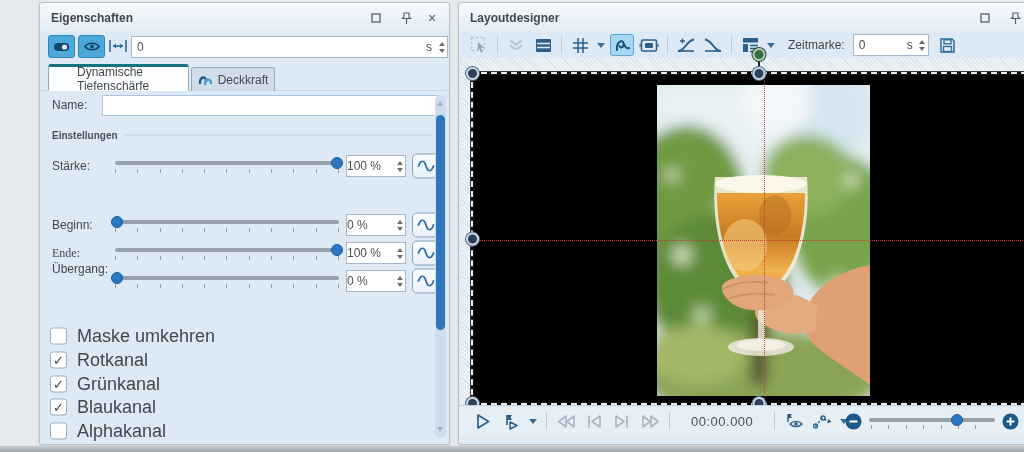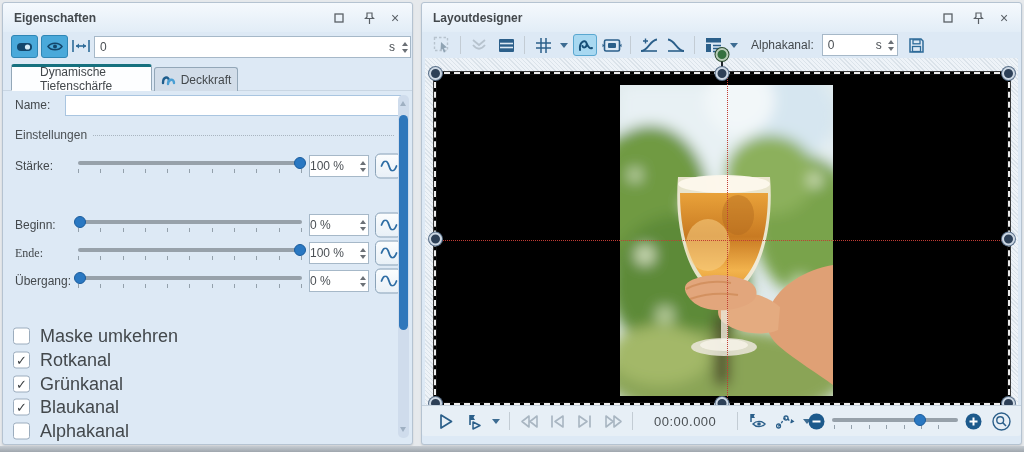--- a/index.html
+++ b/index.html
@@ -1,19 +1,19 @@
 <!DOCTYPE html>
 <html><head>
 <meta charset="utf-8">
 <style>
   * { margin:0; padding:0; box-sizing:border-box; }
   html,body { width:1024px; height:452px; }
   body { font-family:"Liberation Sans","DejaVu Sans",sans-serif; background:#e6e9ec; position:relative; overflow:hidden; }
 
-  .panel { position:absolute; top:2px; height:443px; background:#dde9f5; border:1px solid #b5c3d1; border-radius:3px; box-shadow:0 1px 2px rgba(0,0,0,.12); }
+  .panel { position:absolute; top:2px; height:443px; background:#dde9f5; border:1px solid #b5c3d1; border-radius:3px; box-shadow:0 1px 2px rgba(0,0,0,.12);margin-left:37px; }
   .left-panel  { left:2px;  width:411px; }
   .right-panel { left:421px; width:601px; }
 
   .titlebar { position:absolute; top:0; left:0; right:0; height:29px; background:linear-gradient(#f5f9fd,#e2edf7); border-radius:3px 3px 0 0; }
   .titlebar .title { position:absolute; left:11px; top:8px; font-size:12px; font-weight:bold; color:#43484c; }
   .winbtn { position:absolute; top:6px; width:18px; height:18px; display:flex; align-items:center; justify-content:center; color:#5a6066; cursor:default; }
   .winbtn svg { display:block; }
 
   
   .lp-toolbar { position:absolute; top:31px; left:0; right:0; height:28px; }
@@ -28,21 +28,21 @@
   .spin i.dn { border-top:4px solid #6b7076; }
 
   .lp-tabs { position:absolute; top:60px; left:0; right:0; height:28px; border-bottom:1px solid #c9d6e3; }
   .tab { position:absolute; bottom:-1px; display:flex; align-items:center; justify-content:center; gap:5px; font-size:12px; color:#43484c; border:1px solid #93a7b8; border-bottom:none; border-radius:3px 3px 0 0; }
   .tab.active { left:8px; width:141px; height:27px; background:#fdfeff; border-top:3px solid #17717f; font-weight:normal; border-bottom:1px solid #fdfeff;padding-left:28px; }
   .tab.inactive { left:151px; width:84px; height:24px; background:#d2dde9; }
 
   .lp-content { position:absolute; top:89px; left:0; right:0; bottom:3px; }
   .row-label { position:absolute; left:12px; font-size:12px; color:#43484c; transform:translateY(-50%); }
   .sec-head { position:absolute; left:12px; right:18px; transform:translateY(-50%); display:flex; align-items:center; gap:6px; }
-  .sec-head span { font-size:12px; font-weight:normal; color:#4b5054; white-space:nowrap; }
+  .sec-head span { font-size:10px; font-weight:bold; color:#4b5054; white-space:nowrap; }
   .sec-head i { flex:1; border-bottom:1px dotted #a9b5c0; height:1px; }
 
   .hslider { position:absolute; left:73px; width:228px; height:18px; transform:translateY(-50%); }
   .hslider .track { position:absolute; left:2px; right:2px; top:4px; height:4px; background:#97a1aa; border-radius:2px; }
   .hslider .ticks { position:absolute; left:2px; right:2px; top:12px; height:4px;
       background:repeating-linear-gradient(90deg,#93a0ab 0 1px,transparent 1px 22.3px); }
   .hslider .thumb { position:absolute; top:0px; width:12px; height:12px; border-radius:50%; background:#2a78c2; border:1px solid #1b5c9c; }
   .thumb.at-start { left:-2px; }
   .thumb.at-end { right:-2px; }
   .val-box { position:absolute; left:306px; width:60px; height:22px; transform:translateY(-50%); background:#fff; border:1px solid #a6b8c8; display:flex; align-items:center; font-size:12px; color:#4a4f54; }
@@ -218,21 +218,21 @@
           <i class="up"></i>
           <i class="dn"></i>
         </span>
     </div>
     <button class="curve-btn" style="top:161px;">
       <svg width="18" height="11" viewBox="0 0 18 11">
           <path d="M1.5 5.5 C4 -1 7 -1 9 5.5 C11 12 14 12 16.5 5.5" fill="none" stroke="#2e6da4" stroke-width="1.8" stroke-linecap="round"></path>
         </svg>
     </button>
 
-    <span class="row-label" style="top:189px;">Übergang:</span>
+    <span class="row-label" style="top:177px;">Übergang:</span>
     <div class="hslider" style="top:189px;">
       <div class="track"></div>
         <div class="ticks"></div>
         <div class="thumb at-start"></div>
     </div>
     <div class="val-box" style="top:189px;">
       <span class="v">0 %</span>
       <span class="spin">
           <i class="up"></i>
           <i class="dn"></i>
@@ -355,21 +355,21 @@
     <span class="tbtn">
       <svg width="17" height="16" viewBox="0 0 17 16">
           <rect x="1" y="1" width="15" height="4.5" fill="#2b5f8a"></rect>
           <rect x="1" y="7" width="5" height="8" fill="#2b5f8a"></rect>
           <line x1="8" y1="8.5" x2="16" y2="8.5" stroke="#2b5f8a" stroke-width="1.5"></line>
           <line x1="8" y1="11.5" x2="16" y2="11.5" stroke="#2b5f8a" stroke-width="1.5"></line>
           <line x1="8" y1="14.5" x2="16" y2="14.5" stroke="#2b5f8a" stroke-width="1.5"></line>
         </svg>
     </span>
     <span class="caret"></span>
-    <span class="tb-label">Alphakanal:</span>
+    <span class="tb-label">Zeitmarke:</span>
     <div class="num-input" style="position:relative; width:76px; height:22px;">
       <span class="val">0</span>
       <span class="unit">s</span>
       <span class="spin">
           <i class="up"></i>
           <i class="dn"></i>
         </span>
     </div>
     <span class="tbtn" style="margin-left:4px;">
       <svg width="17" height="17" viewBox="0 0 17 17">

